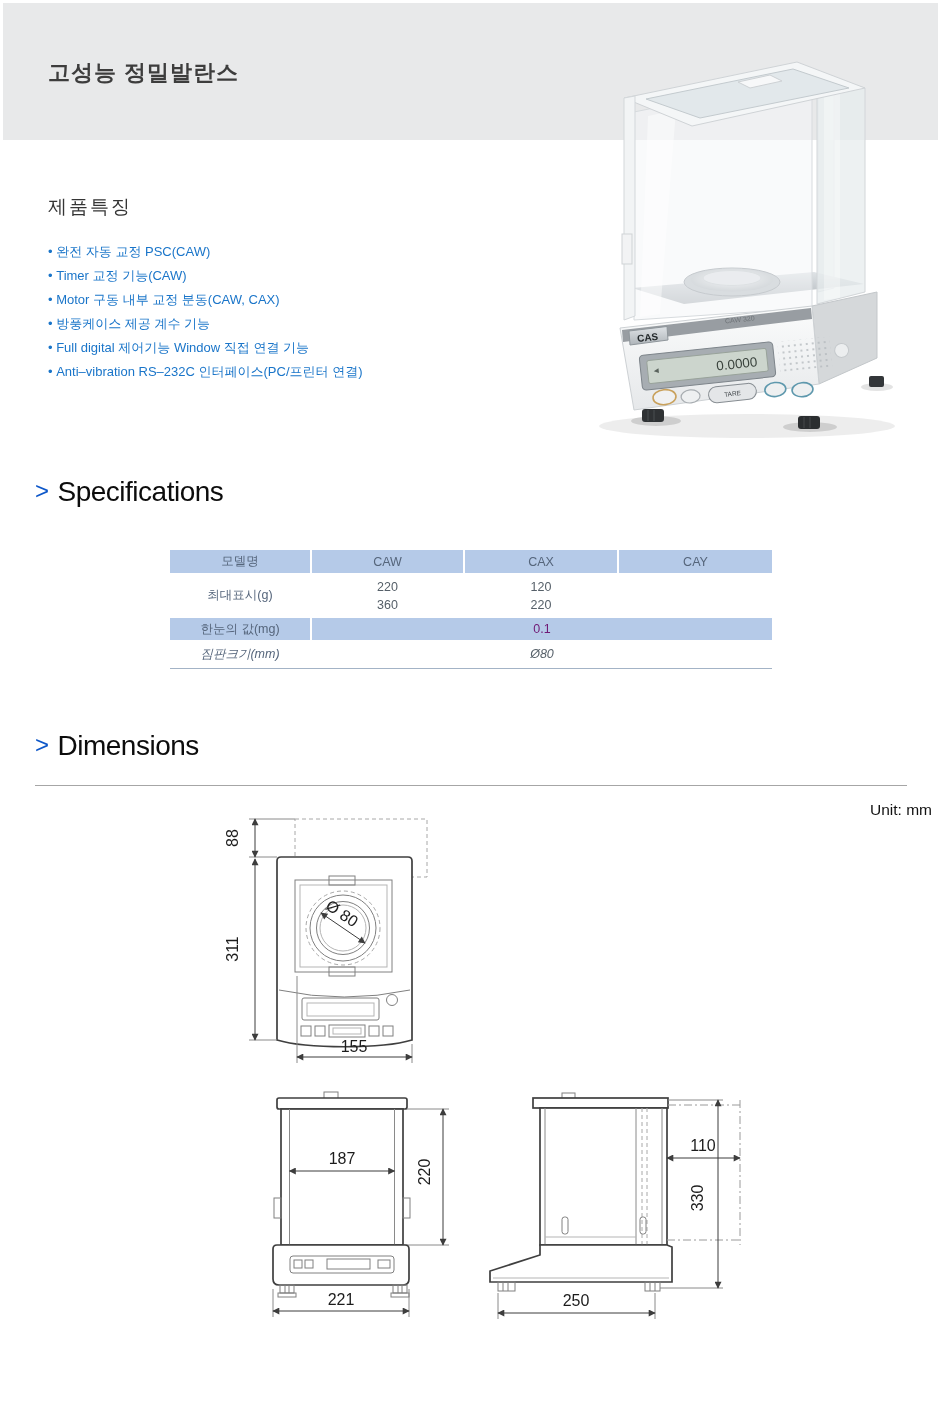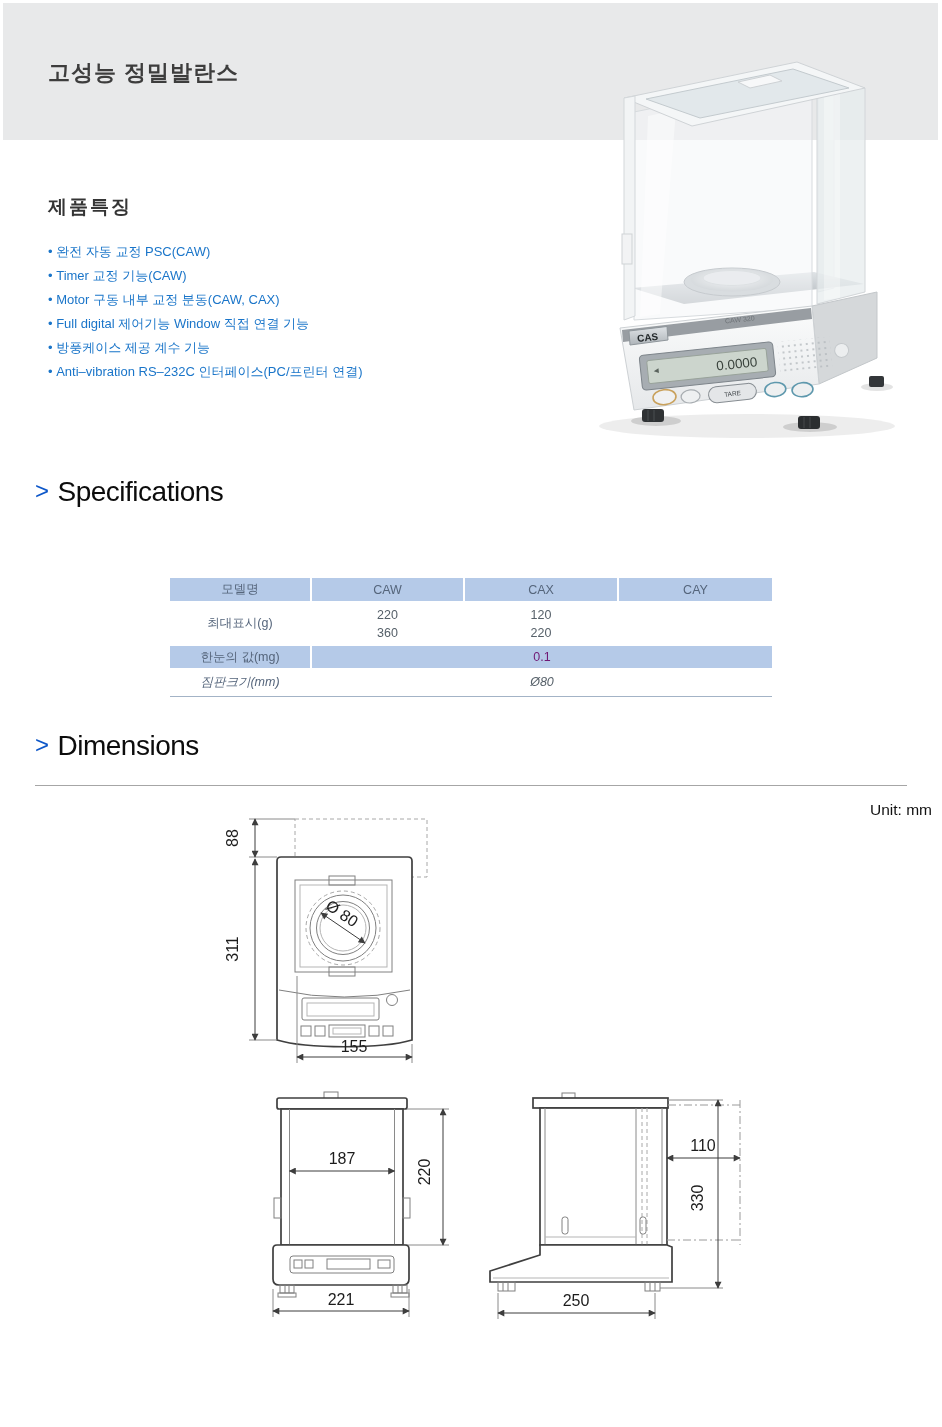--- a/index.html
+++ b/index.html
@@ -4,36 +4,36 @@
 <style>
   html,body { margin:0; padding:0; background:#fff; }
   body { width:942px; height:1427px; position:relative; font-family:"Liberation Sans",sans-serif; overflow:hidden; }
 
   .header-band { position:absolute; left:3px; top:3px; width:935px; height:137px; background:#e8e9ea; }
   .page-title { position:absolute; left:48px; top:58px; font-size:22px; font-weight:bold; color:#3d3d3d; letter-spacing:1px; }
 
   .photo-wrap { position:absolute; left:572px; top:20px; width:370px; height:420px; }
 
   .features { position:absolute; left:48px; top:194px; width:480px; }
-  .features-heading { font-size:19px; font-weight:bold; color:#353535; letter-spacing:2px; margin:0 0 20px 0; }
+  .features-heading { font-size:19px; font-weight:normal; color:#353535; letter-spacing:2px; margin:0 0 20px 0; }
   .features ul { list-style:none; margin:0; padding:0; }
   .features li { color:#1a75c9; font-size:13px; line-height:24px; }
   .features li::before { content:"\2022\00a0"; color:#1a75c9; }
 
   .sec-head { position:absolute; font-size:28px; font-weight:normal; color:#0c0c0c; letter-spacing:-0.5px;text-align:center; }
   .sec-head .marker { color:#0d57c9; font-size:24px; margin-right:9px; vertical-align:2px; }
   .sec-head-specs { left:35px; top:476px; }
   .sec-head-dims  { left:35px; top:730px; }
 
   .spec-table { position:absolute; left:170px; top:550px; width:602px; border-bottom:1px solid #a3b3c6; font-size:12.5px; }
   .t-row { display:grid; column-gap:2px; }
   .t-cols4 { grid-template-columns:140px 151px 152px 153px; }
   .t-cols2 { grid-template-columns:140px 460px; }
   .cell { display:flex; align-items:center; justify-content:center; text-align:center; color:#566069; }
-  .t-head .cell { background:#b5cae8; height:23px; color:#55657b;margin-top:28px; }
+  .t-head .cell { background:#b5cae8; height:23px; color:#55657b; }
   .t-cap .cell { height:45px; background:#fff; }
   .t-cap .stack { display:flex; flex-direction:column; justify-content:center; line-height:18px; }
   .t-read .cell { background:#b5cae8; height:22px; color:#701a75; }
   .t-pan .cell { background:#fff; height:28px;font-style:italic; }
   .cell.label { color:#55657b; }
 
   .dim-rule { position:absolute; left:35px; top:785px; width:872px; height:1px; background:#a6a6a6; }
   .unit-label { position:absolute; left:760px; top:801px; width:172px; text-align:right; font-size:15.5px; color:#111; }
 
   .dwg { position:absolute; }
@@ -145,22 +145,22 @@
   </g>
 </svg>
 </div>
 
 <div class="features">
   <h2 class="features-heading">제품특징</h2>
   <ul>
     <li>완전 자동 교정 PSC(CAW)</li>
     <li>Timer 교정 기능(CAW)</li>
     <li>Motor 구동 내부 교정 분동(CAW, CAX)</li>
+    <li>방풍케이스 제공 계수 기능</li>
     <li>Full digital 제어기능 Window 직접 연결 기능</li>
-    <li>방풍케이스 제공 계수 기능</li>
     <li>Anti–vibration RS–232C 인터페이스(PC/프린터 연결)</li>
   </ul>
 </div>
 
 <div class="sec-head sec-head-specs">
   <span class="marker">&gt;</span><span>Specifications</span>
 </div>
 
 <div class="spec-table">
   <div class="t-row t-cols4 t-head">

